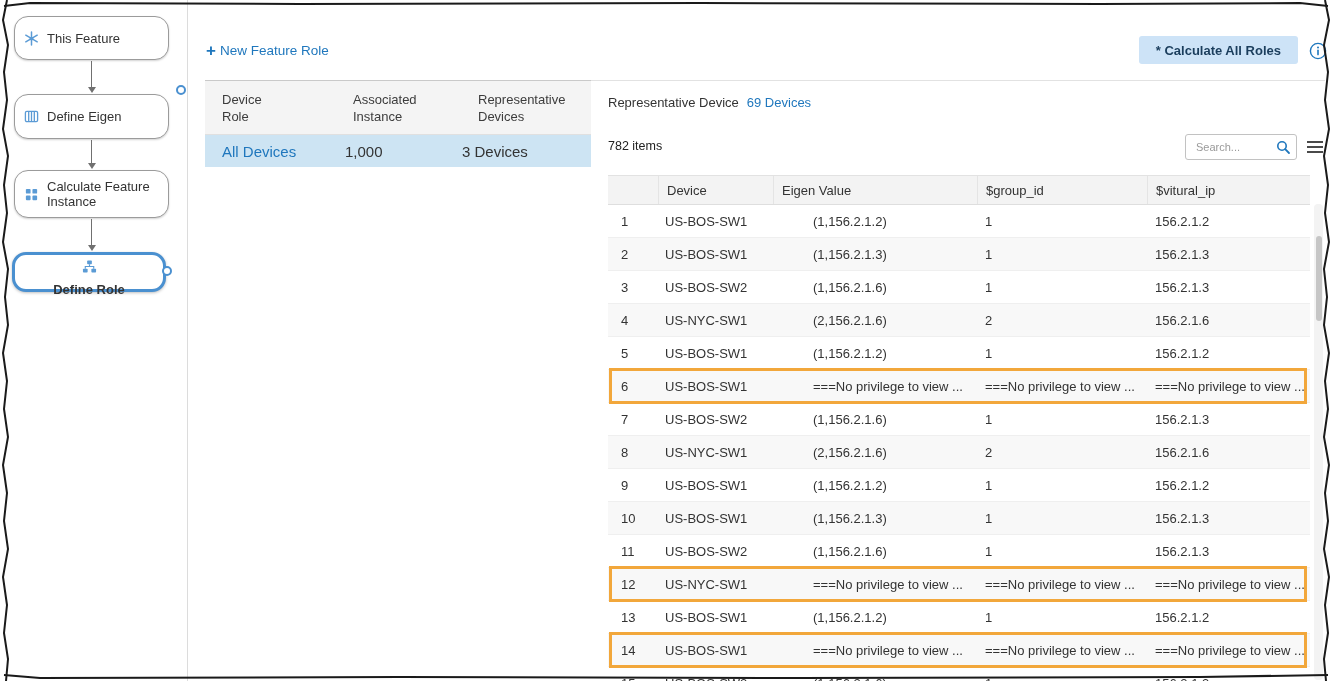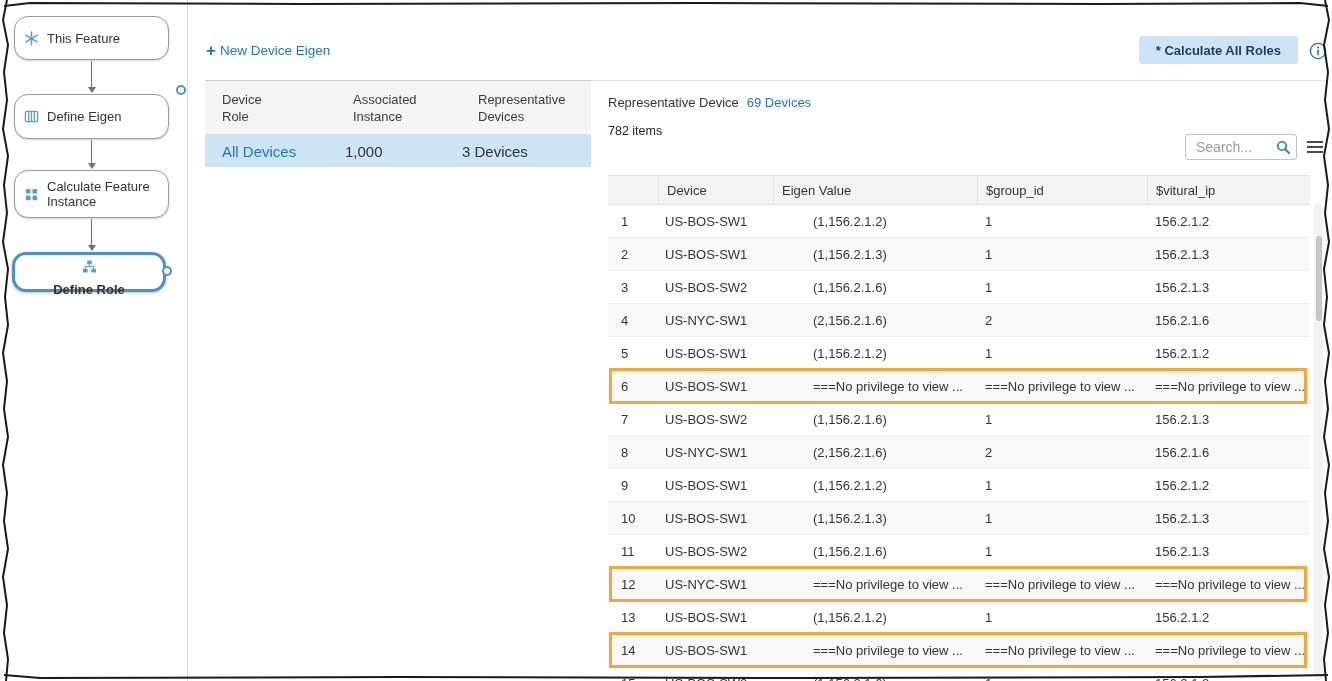--- a/index.html
+++ b/index.html
@@ -54,29 +54,29 @@
   .role-head .hcell span { display:inline-block; width:min-content; line-height:17px; }
   .role-row {
     display:grid; grid-template-columns:140px 117px 1fr; height:32px; align-items:center;
     background:#cde4f3; font-size:15px; color:#333; cursor:pointer;
   }
   .role-row .rcell:first-child { padding-left:17px; color:#1f77bd; }
 
   
   .rep-label { position:absolute; left:608px; top:95px; font-size:13px; color:#333; }
   .rep-label a { color:#1f77bd; margin-left:8px; text-decoration:none; cursor:pointer; }
-  .items-count { position:absolute; left:608px; top:124px; font-size:12.5px; color:#222; }
+  .items-count { position:absolute; left:608px; top:139px; font-size:12.5px; color:#222; }
   .searchbox {
     position:absolute; left:1185px; top:134px; width:112px; height:26px; box-sizing:border-box;
     border:1px solid #c2c2c2; border-radius:3px; background:#fff;
     display:flex; align-items:center; padding:0 5px 0 8px;
   }
   .searchbox input {
     flex:1 1 auto; min-width:0; border:none; outline:none; background:transparent;
-    font-family:inherit; font-size:14px; color:#0f172a;
+    font-family:inherit; font-size:11px; color:#0f172a;
   }
   .searchbox input::placeholder { color:#9a9a9a; }
   .menuicon { position:absolute; left:1307px; top:141px; width:16px; cursor:pointer; }
   .menuicon i { display:block; height:2px; background:#4a4a4a; margin-bottom:3px; }
 
   
   .rt { position:absolute; left:608px; top:175px; width:702px; }
   .rt-h {
     display:grid; grid-template-columns:50px 115px 204px 170px 1fr; height:28px;
     background:#f3f3f3; border-top:1px solid #e2e2e2; border-bottom:1px solid #dedede;
@@ -195,21 +195,21 @@
     </div>
 
     <div class="dot" style="left:176px;top:85px;"></div>
     <div class="dot" style="left:162px;top:266px;"></div>
   </div>
 
   <div class="divider"></div>
 
   <a class="newrole">
     <span class="plus">+</span>
-    <span>New Device Eigen</span>
+    <span>New Feature Role</span>
   </a>
 
   <button class="calcbtn">* Calculate All Roles</button>
 
   <span class="infoicon">
     <svg viewBox="0 0 18 18" width="18" height="18">
         <circle cx="9" cy="9" r="7.6" fill="none" stroke="#1f77bd" stroke-width="1.4"></circle>
         <circle cx="9" cy="5.4" r="1" fill="#1f77bd"></circle>
         <rect x="8.2" y="7.6" width="1.6" height="5.8" rx="0.8" fill="#1f77bd"></rect>
       </svg>

